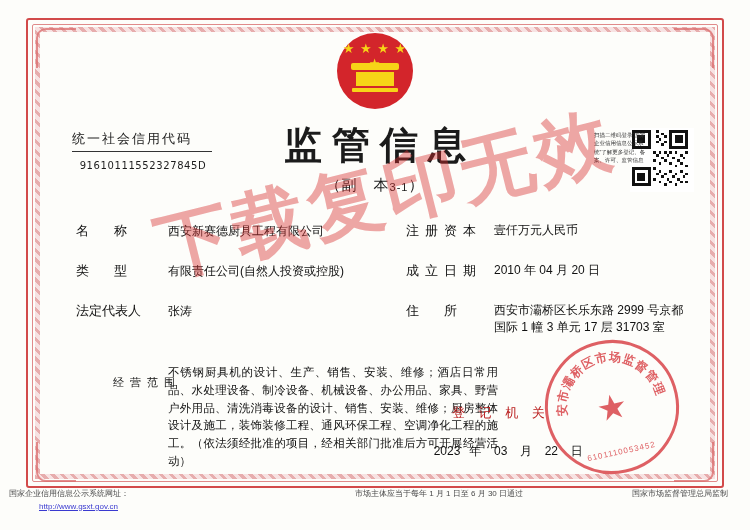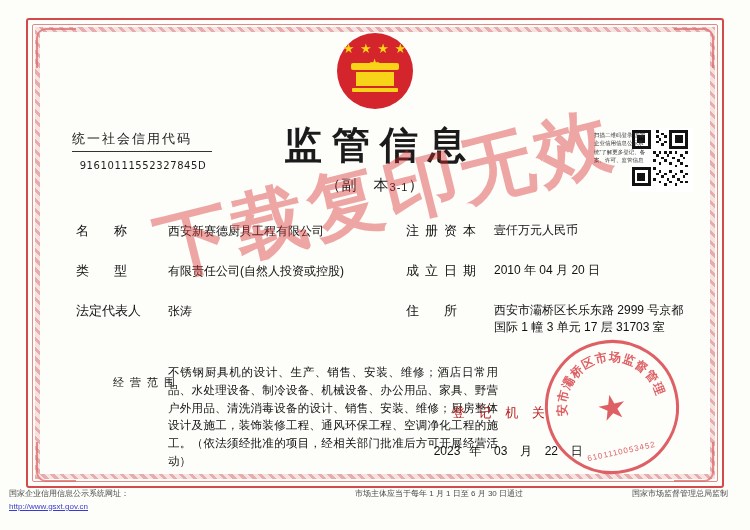--- a/index.html
+++ b/index.html
@@ -522,21 +522,21 @@
     </svg>
     <div class="star">★</div>
     <div class="seal-bottom">6101110053452</div>
   </div>
 
   <div class="watermark">下载复印无效</div>
 
   <div class="footer">
     <div class="footer-left">
       <div>国家企业信用信息公示系统网址：</div>
-      <div style="color:#3a3ad0;text-decoration:underline;">http://www.gsxt.gov.cn</div>
+      <div style="color:#3a3ad0;text-decoration:underline;margin-left:30px;">http://www.gsxt.gov.cn</div>
     </div>
     <div class="footer-center">
       <div>市场主体应当于每年 1 月 1 日至 6 月 30 日通过</div>
     </div>
     <div class="footer-right">
       <div>国家市场监督管理总局监制</div>
     </div>
   </div>
 
 </div>

